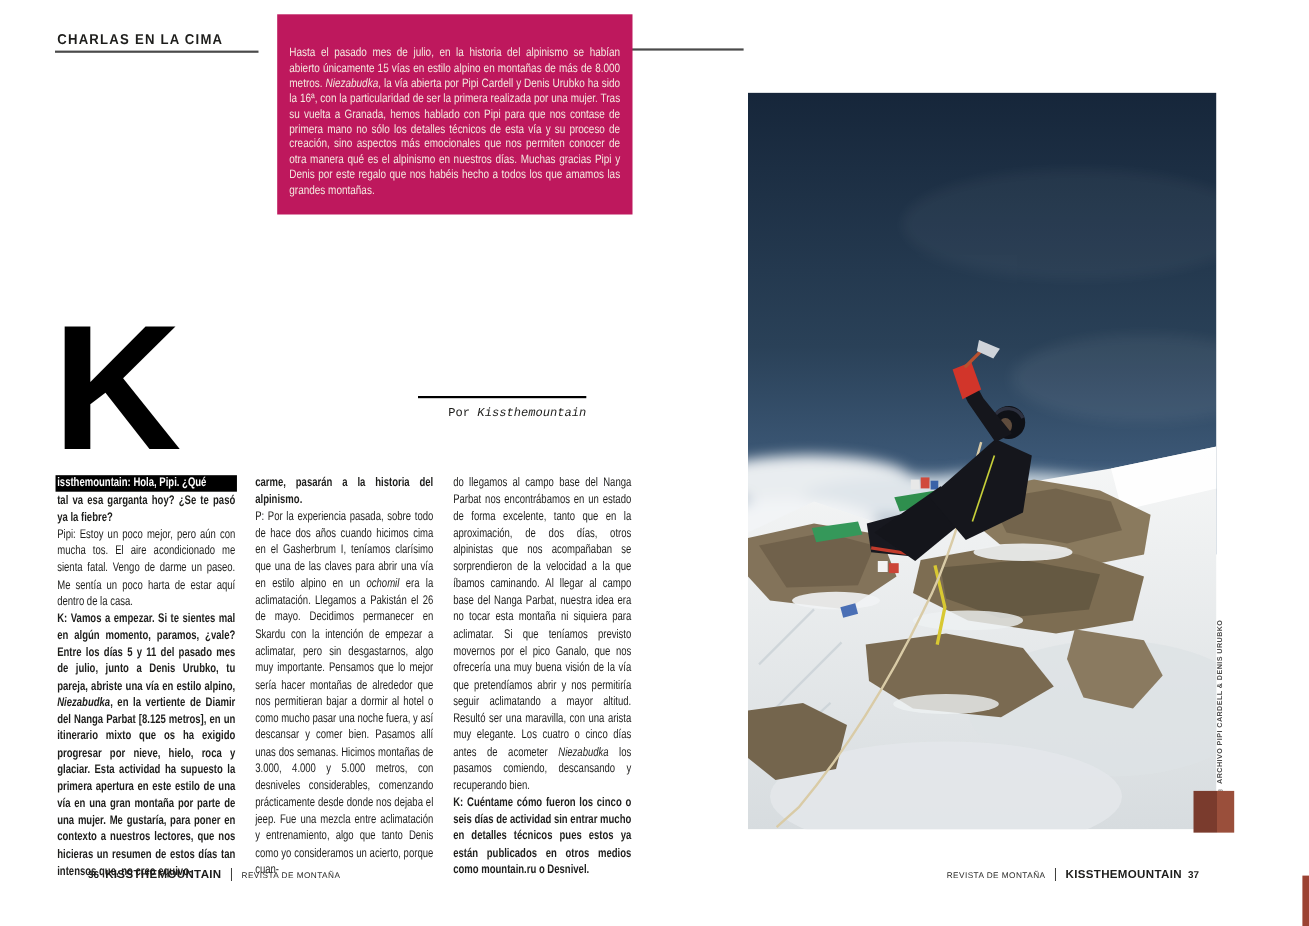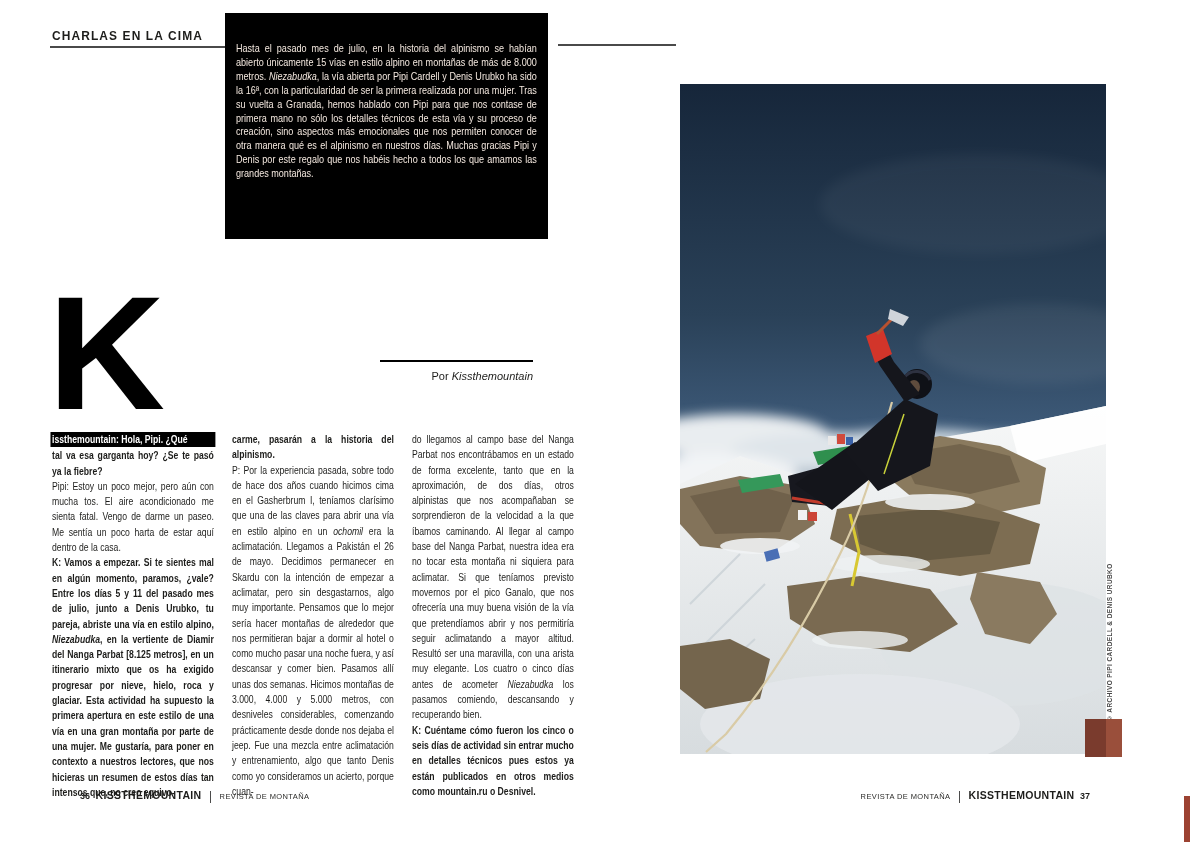--- a/index.html
+++ b/index.html
@@ -6,32 +6,32 @@
   body{
     width:1190px;height:842px;position:relative;background:#ffffff;
     font-family:"Liberation Sans",sans-serif;color:#1d1d1b;overflow:hidden;
   }
   
   .kicker{position:absolute;left:52px;top:28px;font-size:13px;font-weight:bold;
     letter-spacing:1.2px;color:#1d1d1b;transform:scaleX(.92);transform-origin:left top;}
   .kicker-rule{position:absolute;left:50px;top:46px;width:185px;height:2px;background:#4a4a4a;}
   .top-right-rule{position:absolute;left:558px;top:44px;width:118px;height:1.5px;background:#4a4a4a;}
   
-  .intro-box{position:absolute;left:225px;top:13px;width:323px;height:226px;
-    background:#000000;box-sizing:border-box;overflow:hidden;}
+  .intro-box{position:absolute;left:252px;top:13px;width:323px;height:182px;
+    background:#be185d;box-sizing:border-box;overflow:hidden;}
   .intro-text{position:absolute;left:11px;top:29px;width:365px;
     transform:scaleX(.824);transform-origin:left top;
     font-size:11px;line-height:13.9px;text-align:justify;color:#f4e8df;}
   
   .dropcap{position:absolute;left:48px;top:272px;font-size:162px;line-height:1;
     font-weight:bold;color:#000;letter-spacing:-4px;}
   
   .byline-rule{position:absolute;left:380px;top:360px;width:153px;height:1.5px;background:#000;}
   .byline{position:absolute;left:333px;top:370px;width:200px;text-align:right;
-    font-size:11px;color:#1d1d1b;}
+    font-size:11px;color:#1d1d1b;font-family:Liberation Mono, monospace;}
   .byline .name{font-style:italic;}
   
   .col{position:absolute;top:432px;width:213px;transform:scaleX(.76);
     transform-origin:left top;font-size:11.4px;line-height:15.3px;
     text-align:justify;color:#1d1d1b;}
   .col-1{left:52px;}
   .col-2{left:232px;}
   .col-3{left:412px;}
   .col .highlight{display:block;background:#000;color:#fff;font-weight:bold;
     padding:0 2px;margin:0 -2px 1px -2px;white-space:nowrap;}

